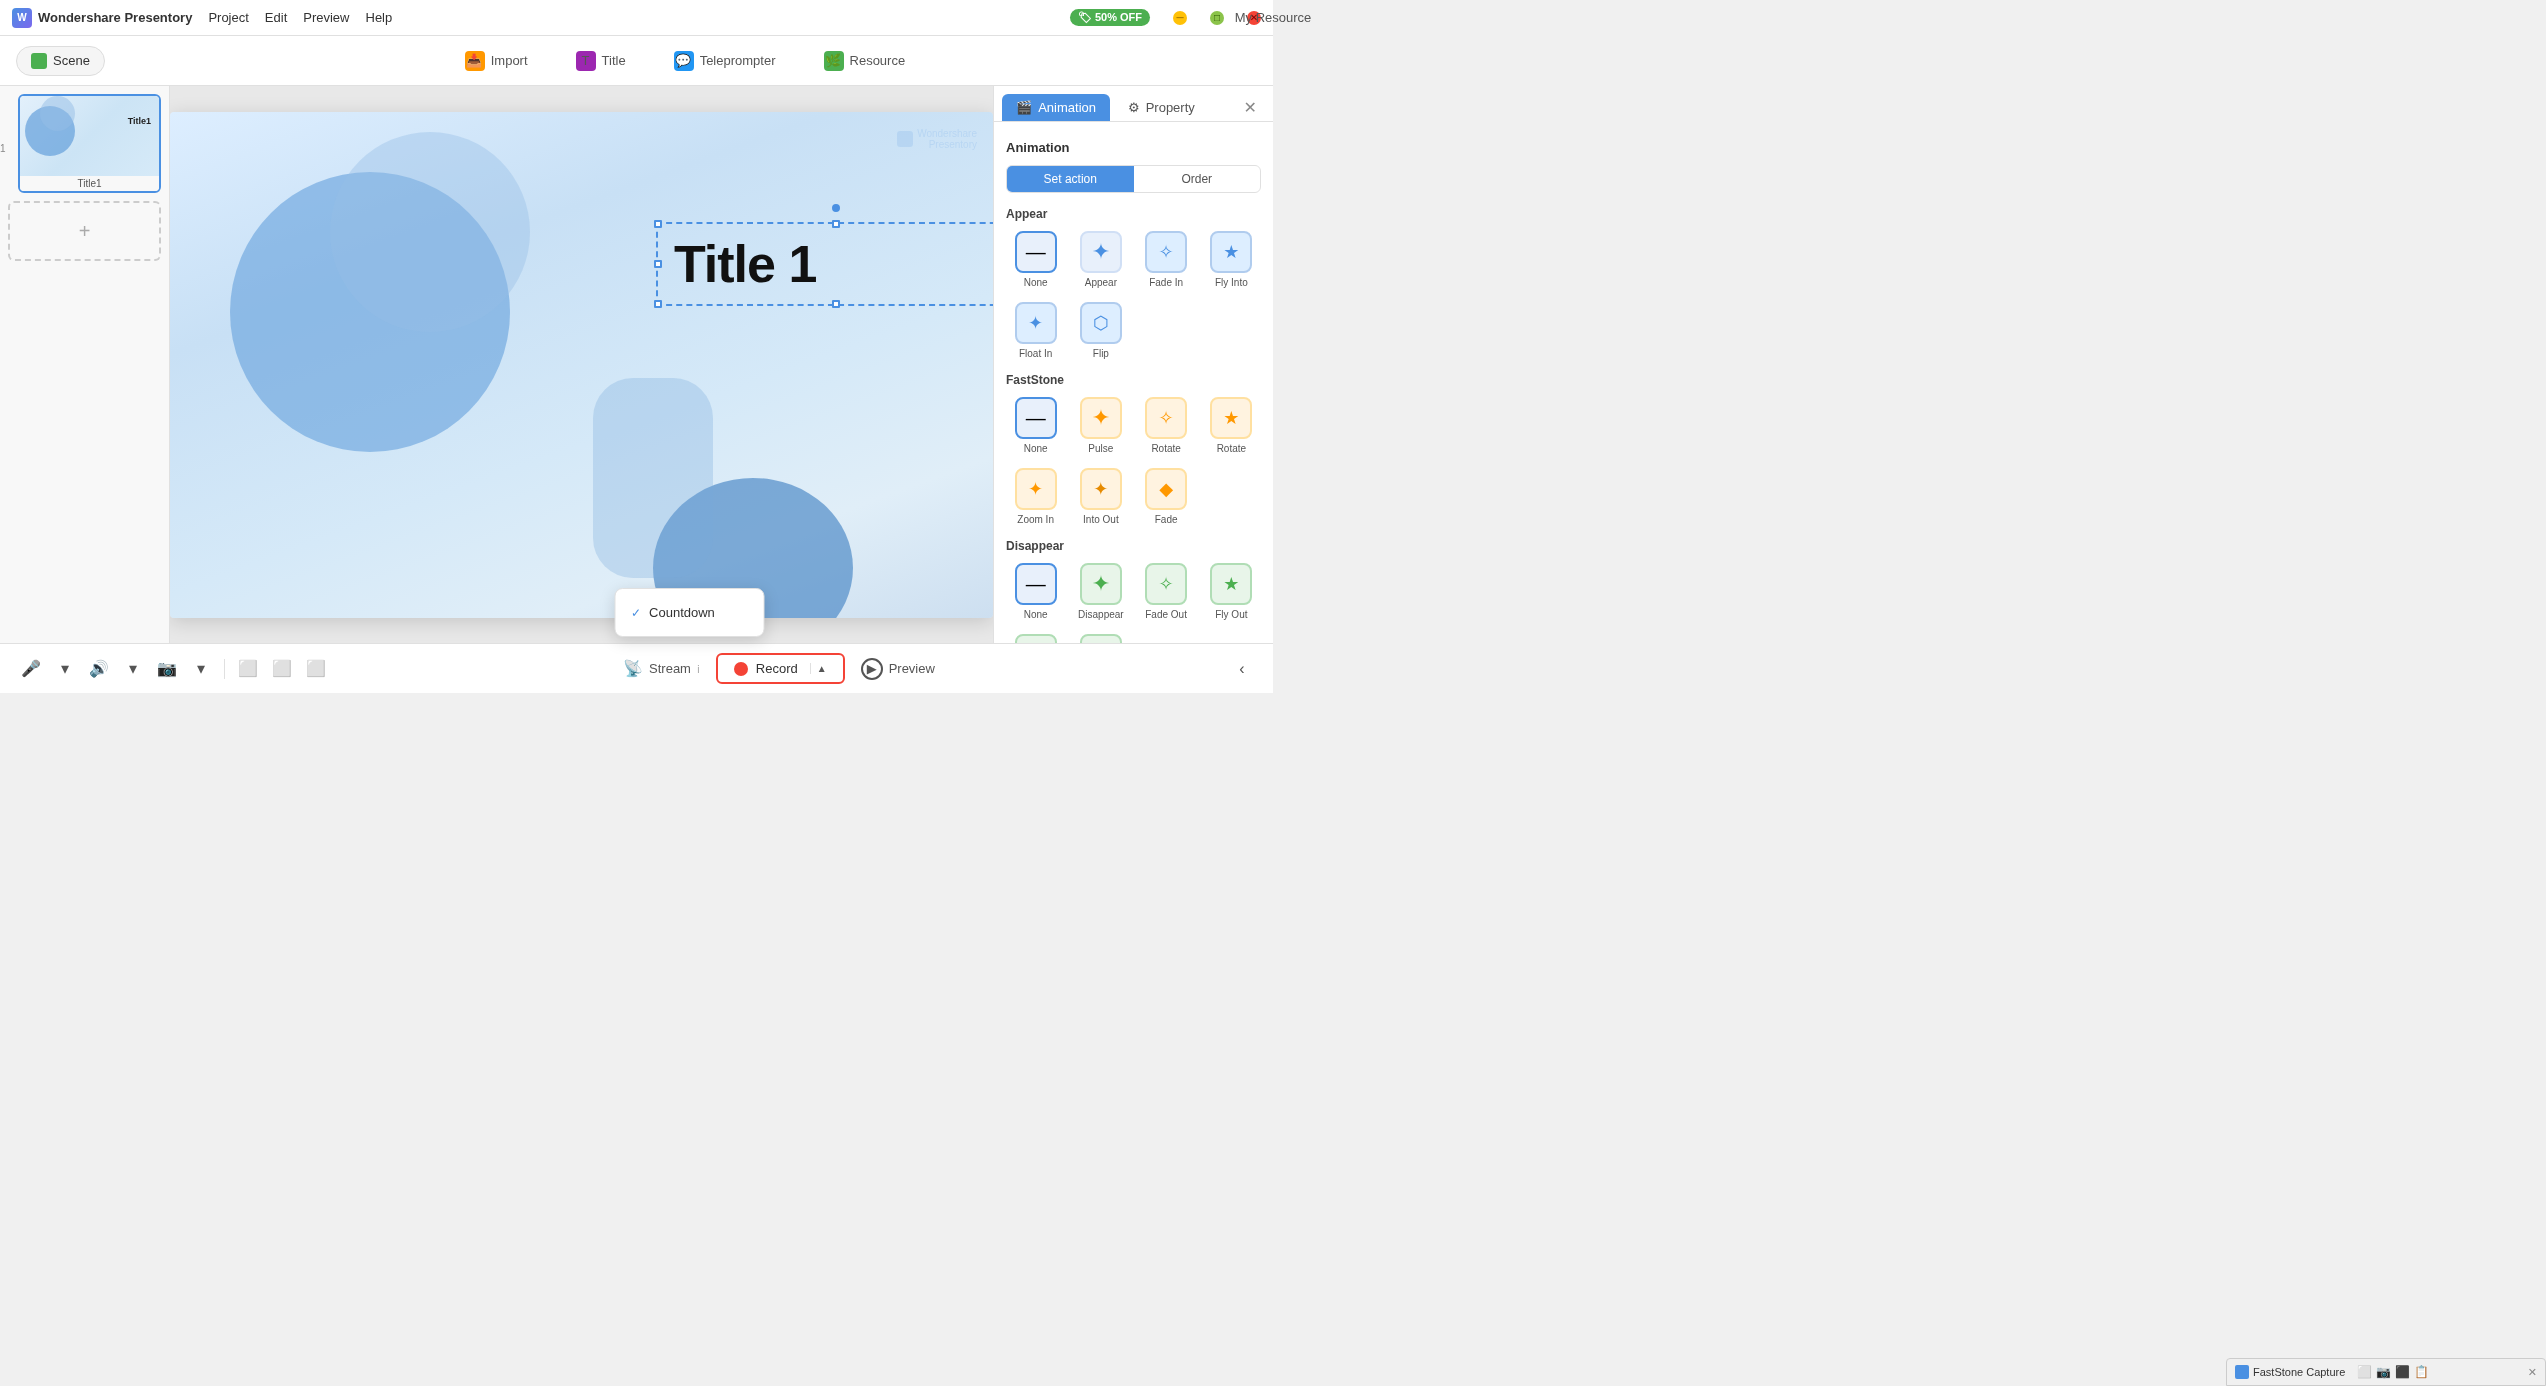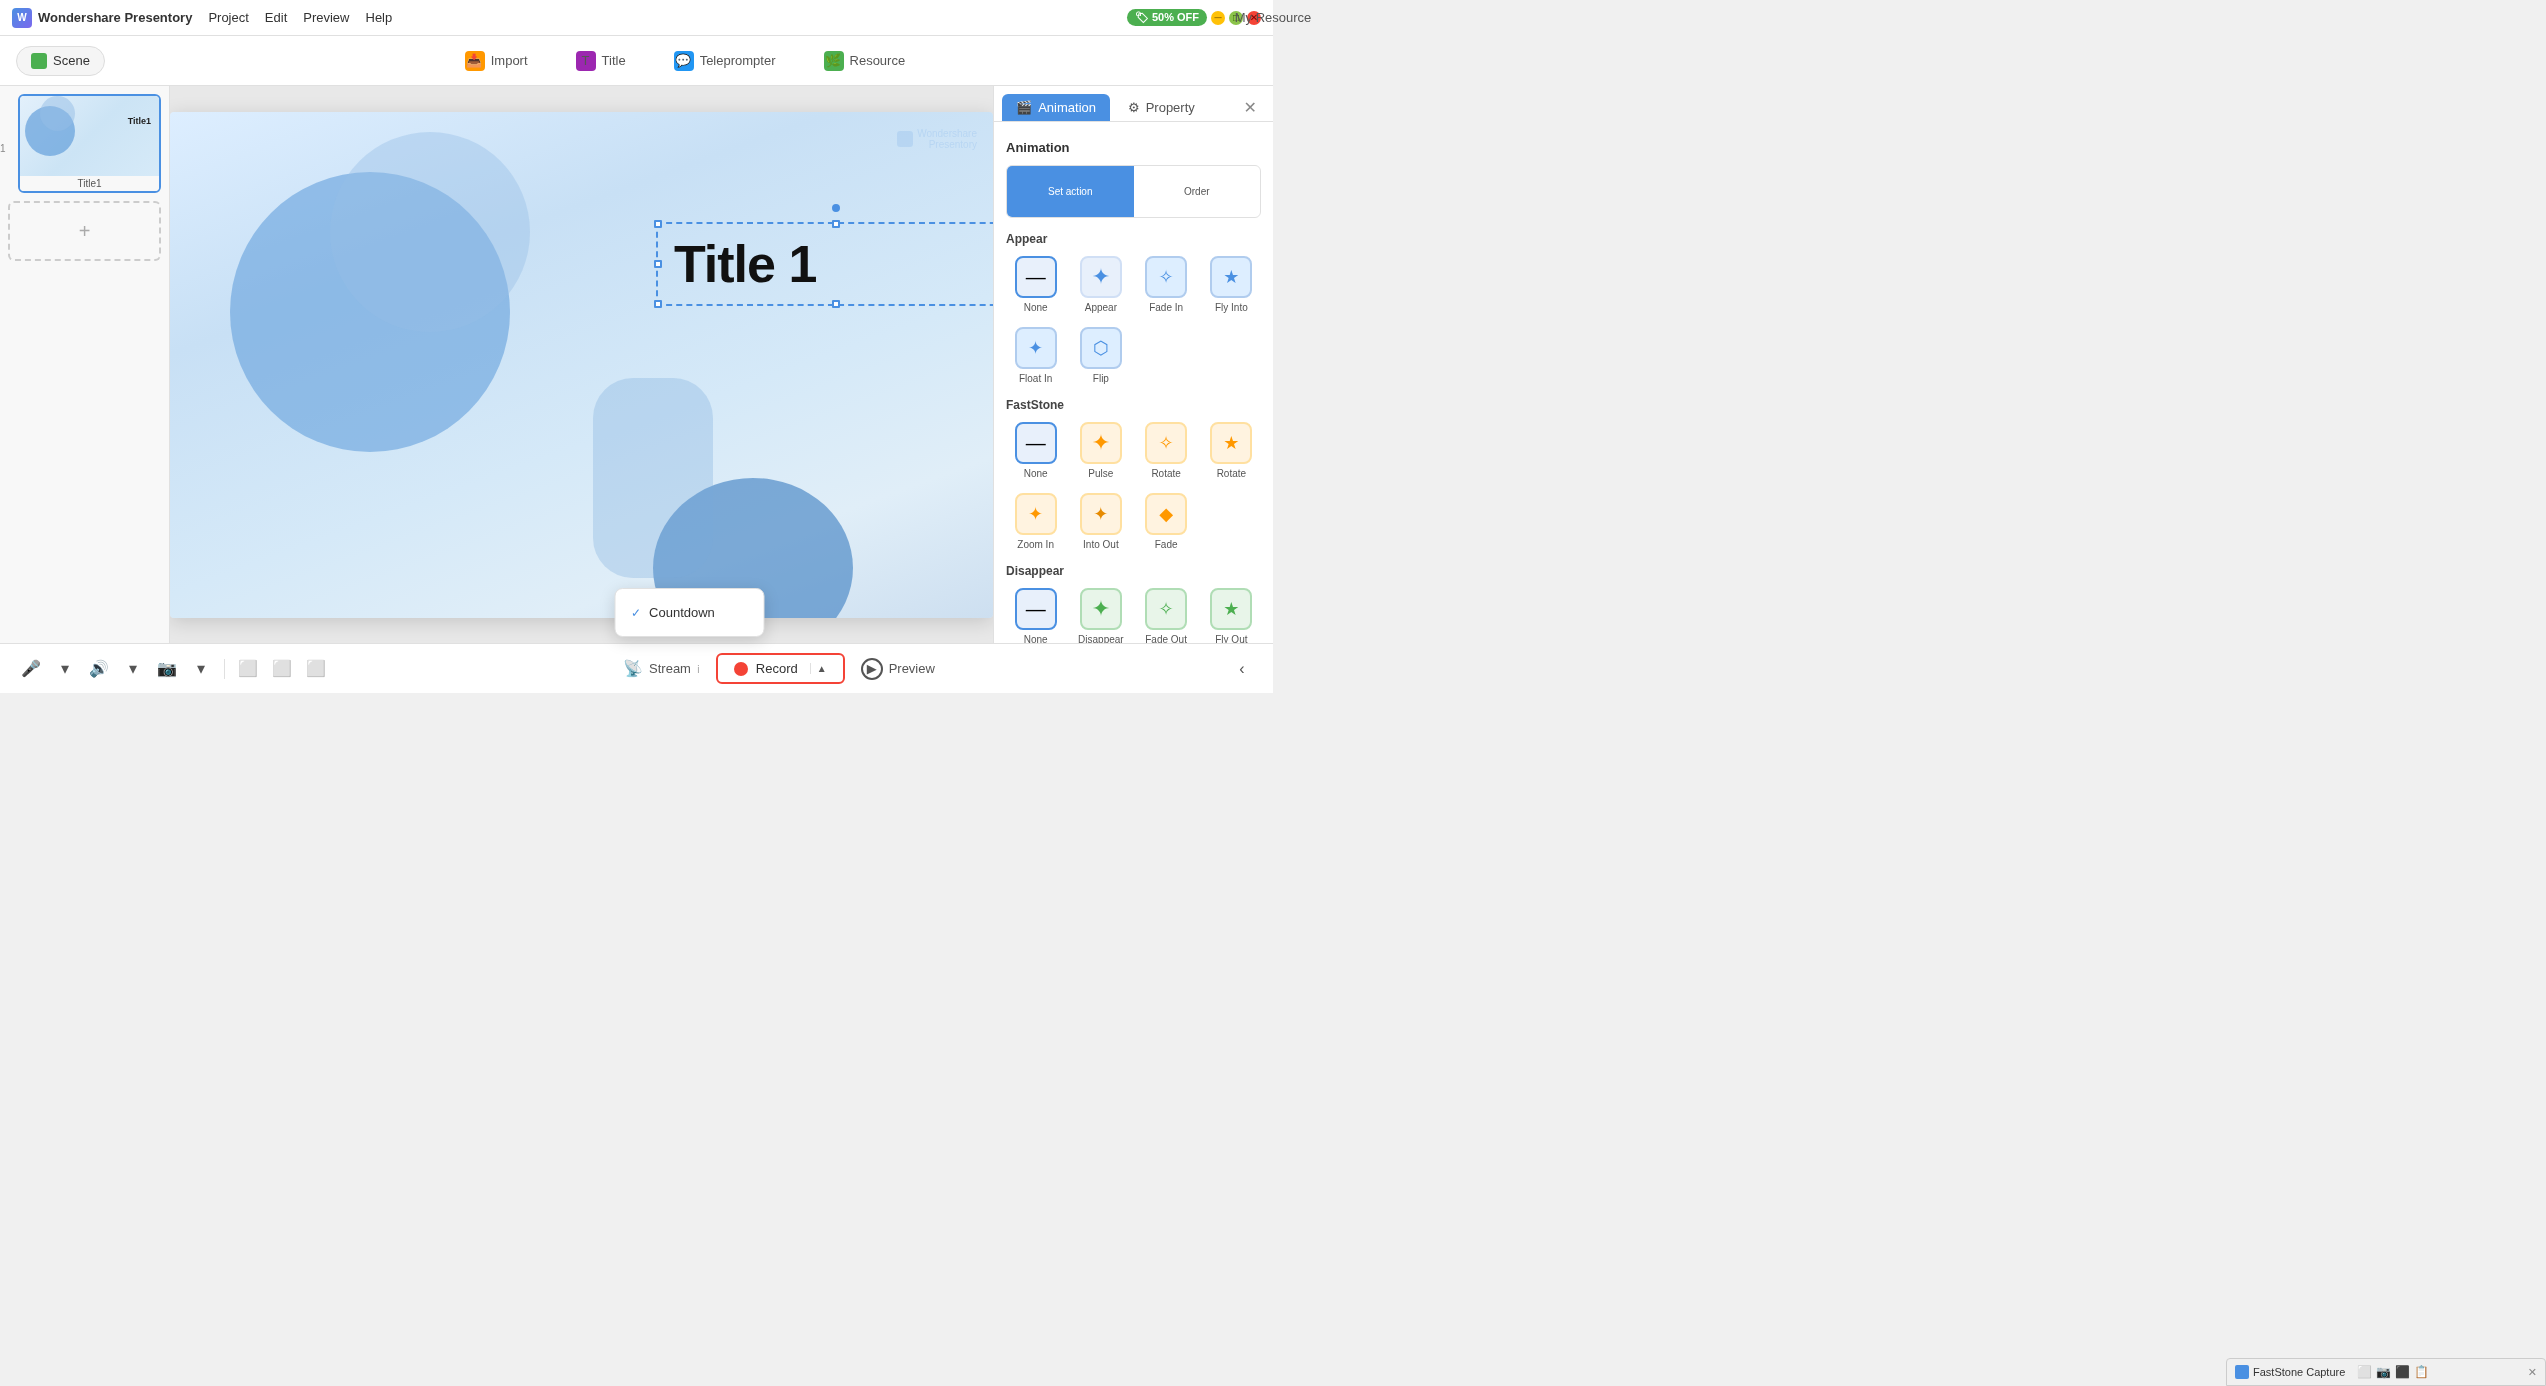--- a/index.html
+++ b/index.html
@@ -56,21 +56,21 @@
     .titlebar-center {
       position: absolute;
       left: 50%;
       transform: translateX(-50%);
       font-size: 13px;
       color: #555;
     }
     .titlebar-right {
       display: flex;
       align-items: center;
-      gap: 4px;
+      gap: 23px;
       margin-left: auto;
     }
     .discount-badge {
       background: #4caf50;
       color: white;
       padding: 2px 8px;
       border-radius: 10px;
       font-size: 11px;
       font-weight: 600;
     }
@@ -369,22 +369,22 @@
     .anim-subtabs {
       display: flex;
       border: 1px solid #e0e0e0;
       border-radius: 6px;
       overflow: hidden;
       margin-bottom: 14px;
     }
     .anim-subtab {
       flex: 1;
       text-align: center;
-      padding: 20px;
-      font-size: 10px;
+      padding: 6px;
+      font-size: 12px;
       cursor: pointer;
       color: #555;
     }
     .anim-subtab.active {
       background: #4a90e2;
       color: white;
     }
 
     
     .anim-section-label {

